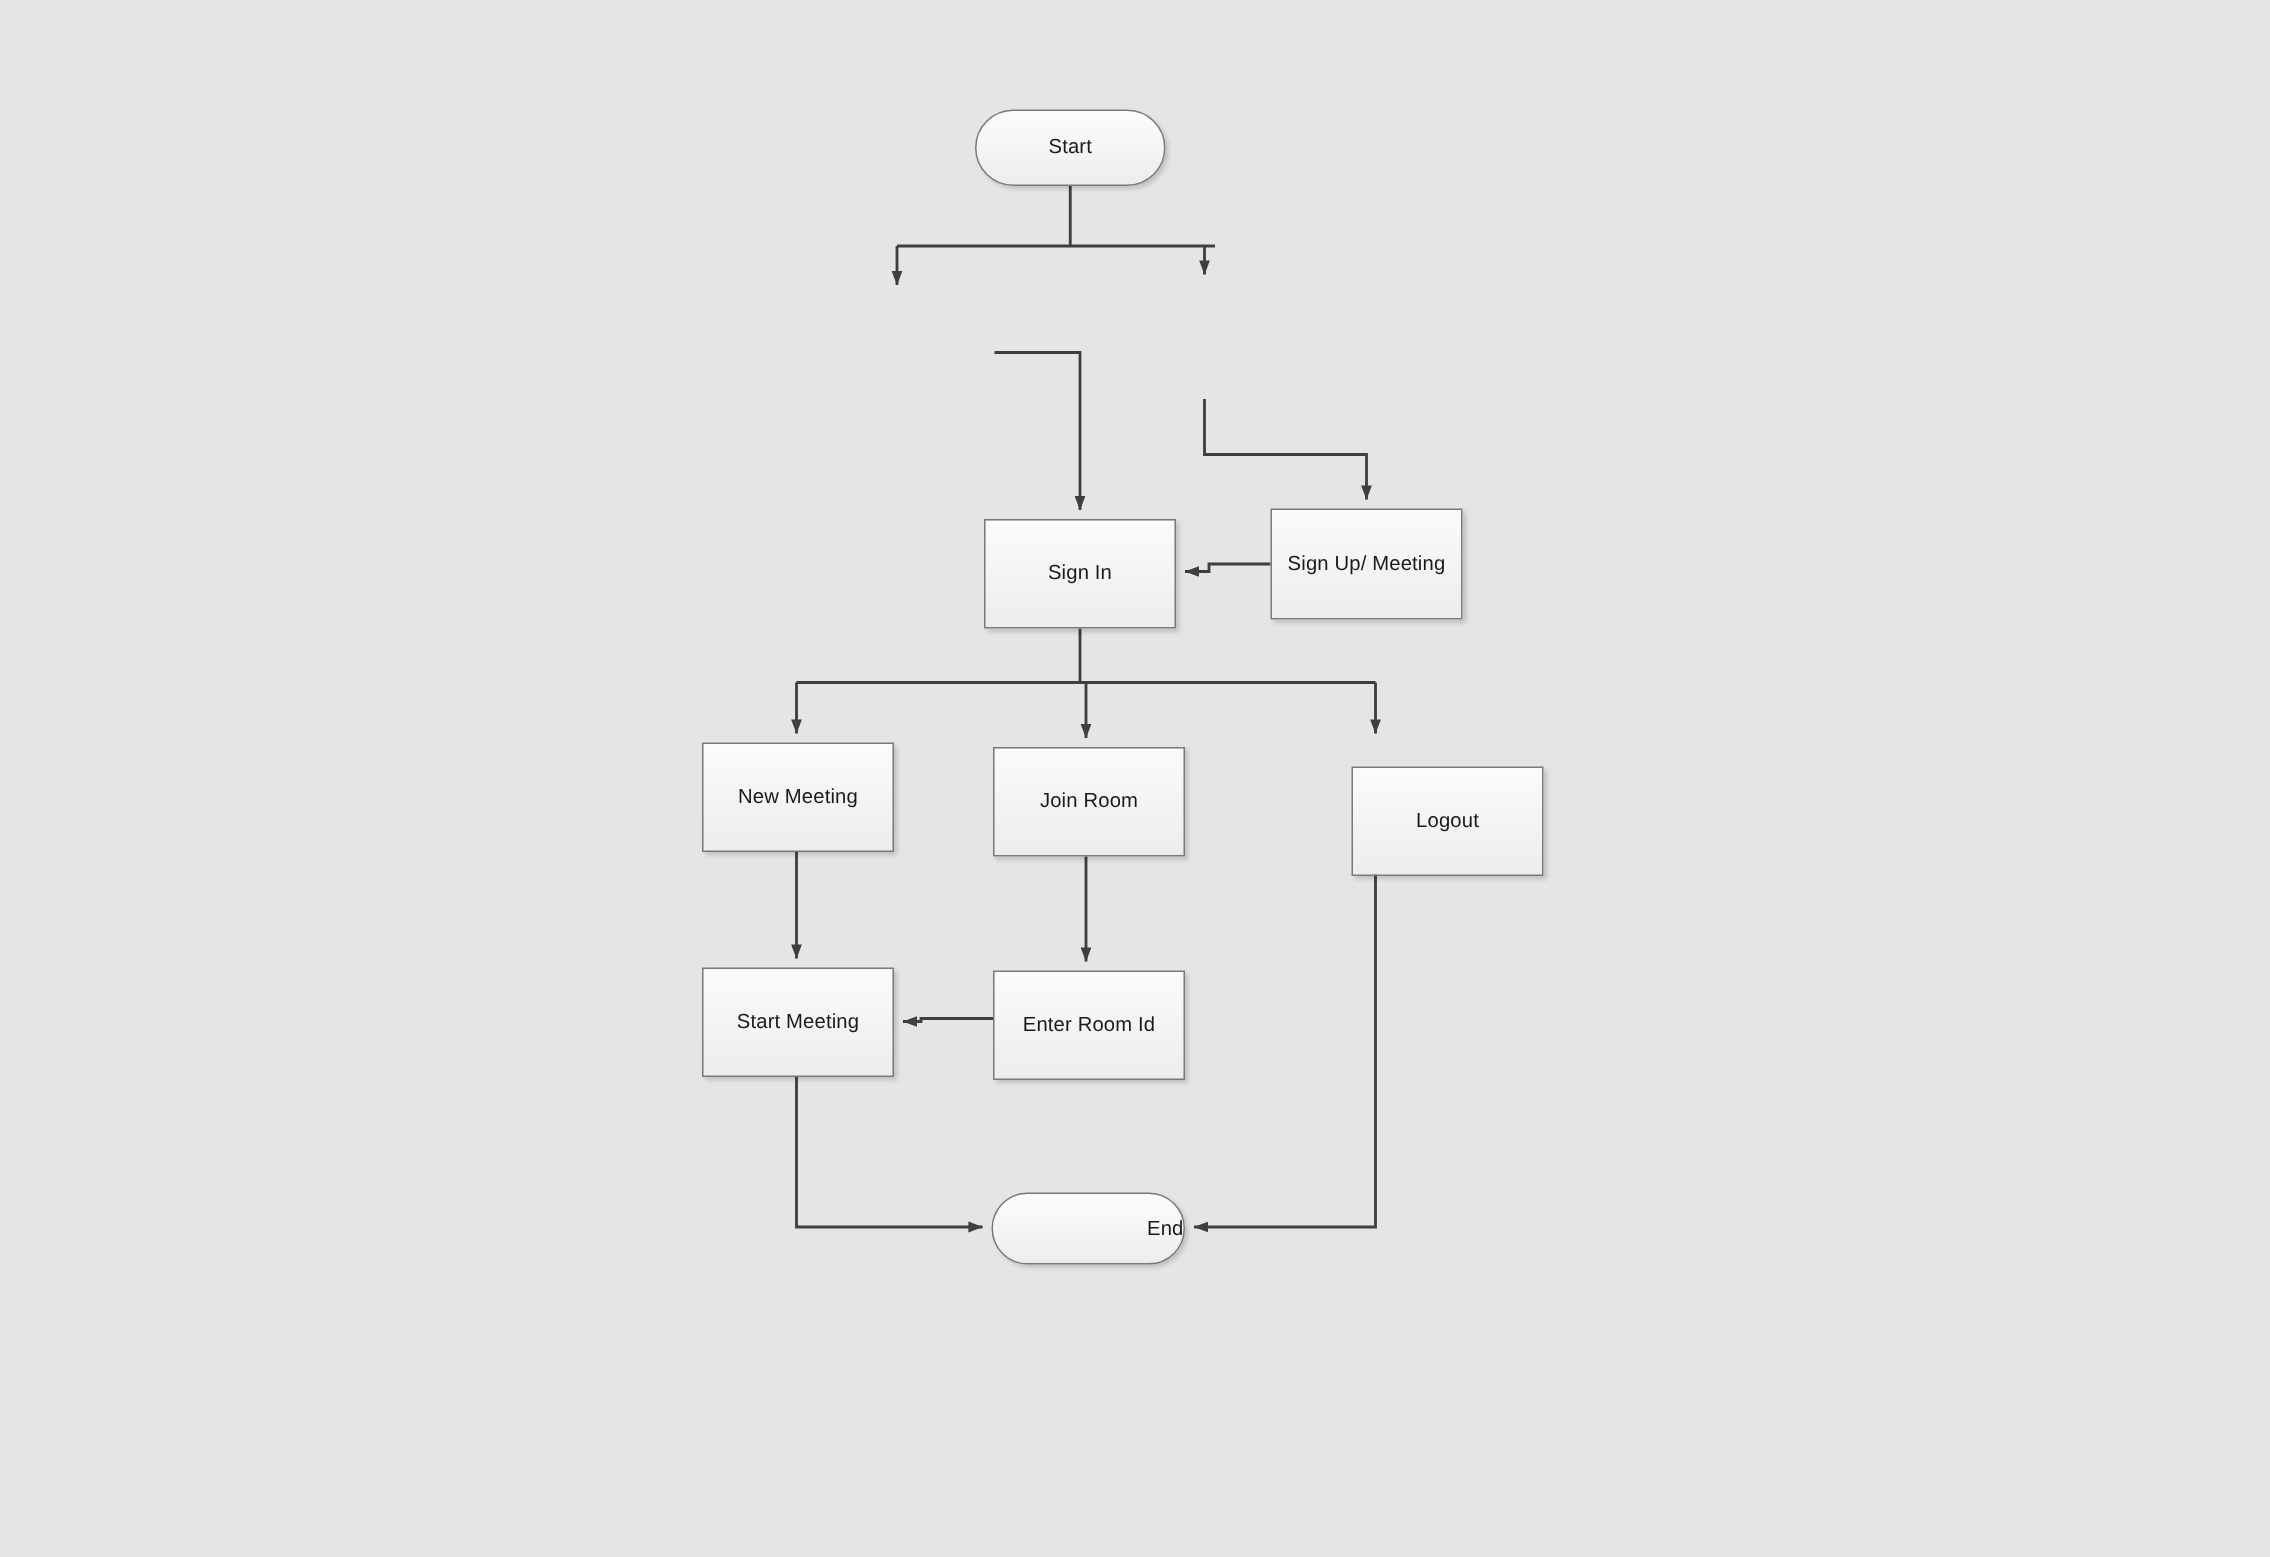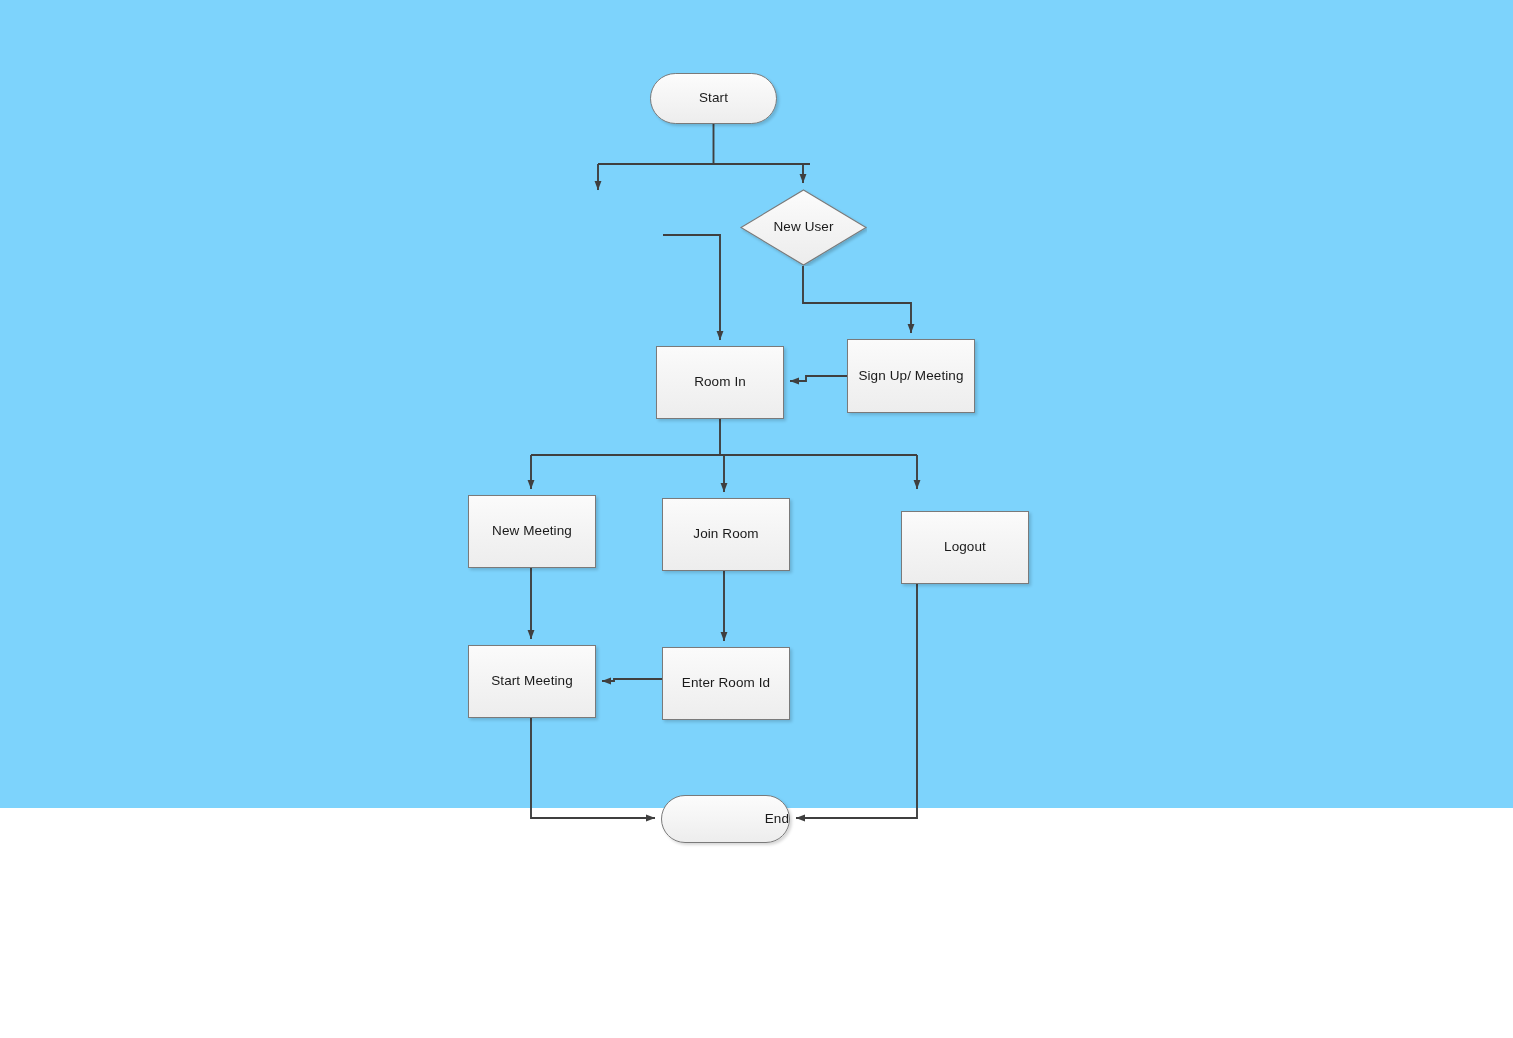--- a/index.html
+++ b/index.html
@@ -10,22 +10,22 @@
   }
   body {
     width: 1513px;
     height: 1038px;
     font-family: "Liberation Sans", sans-serif;
     overflow: hidden;
   }
   #canvas {
     position: relative;
     width: 1513px;
-    height: 808px;
-    background: #7dd3fc;
+    height: 1038px;
+    background: #e5e5e5;
   }
   #edge-layer {
     position: absolute;
     left: 0;
     top: 0;
     width: 1513px;
     height: 1038px;
     pointer-events: none;
   }
   .node {
@@ -124,29 +124,23 @@
       <path d="M917,568 L917,818 L796,818" marker-end="url(#arrow)"></path>
 
     </g>
   </svg>
 
   <div class="node node-terminator" style="left:650px; top:73px; width:127px; height:51px;">
     <span class="nlabel">Start</span>
   </div>
 
 
-  <div class="node node-decision" style="left:740px; top:189px; width:127px; height:77px;">
-    <svg class="diamond-svg" width="127" height="77" viewBox="0 0 127 77">
-      <polygon points="63.5,1 126,38.5 63.5,76 1,38.5" fill="url(#boxgrad)" stroke="#7a7a7a" stroke-width="1.1" filter="url(#softshadow)"></polygon>
-    </svg>
-    <span class="dec-label">New User</span>
-  </div>
 
   <div class="node node-process" style="left:656px; top:346px; width:128px; height:73px;">
-    <span class="nlabel">Room In</span>
+    <span class="nlabel">Sign In</span>
   </div>
 
   <div class="node node-process" style="left:847px; top:339px; width:128px; height:74px;">
     <span class="nlabel">Sign Up/ Meeting</span>
   </div>
 
   <div class="node node-process" style="left:662px; top:498px; width:128px; height:73px;">
     <span class="nlabel">Join Room</span>
   </div>
 

